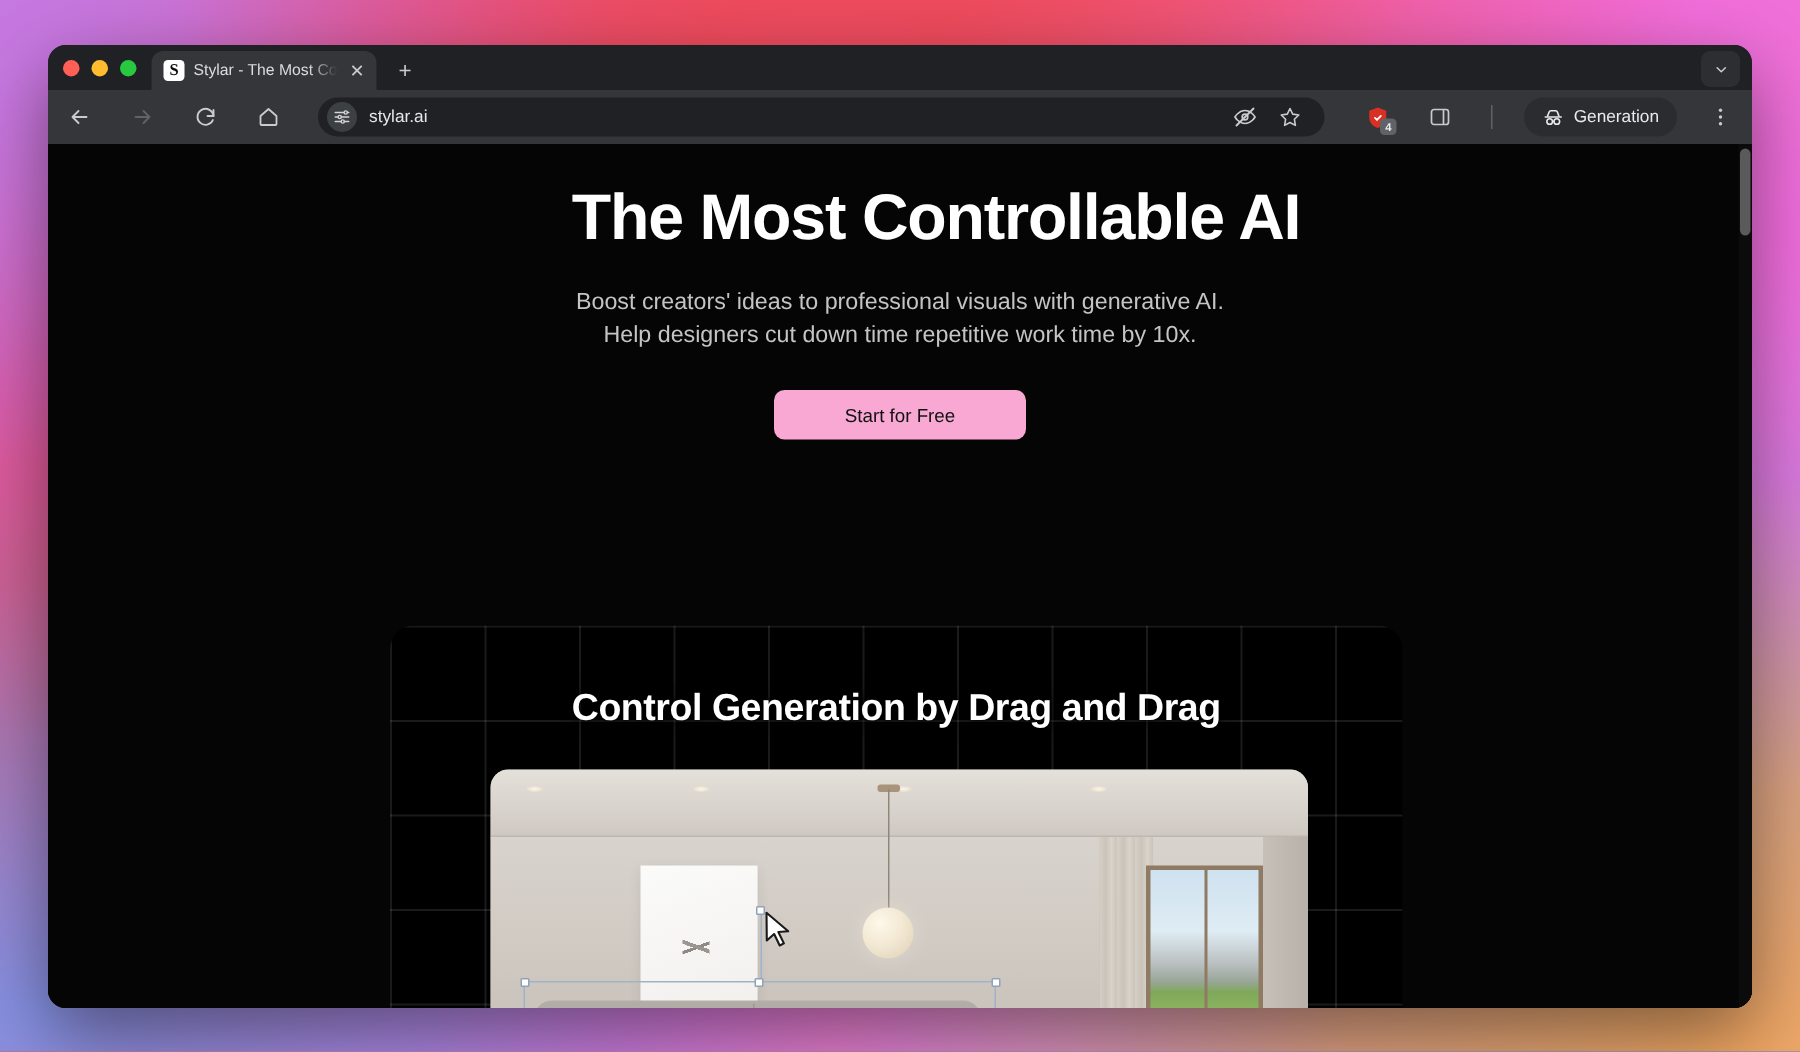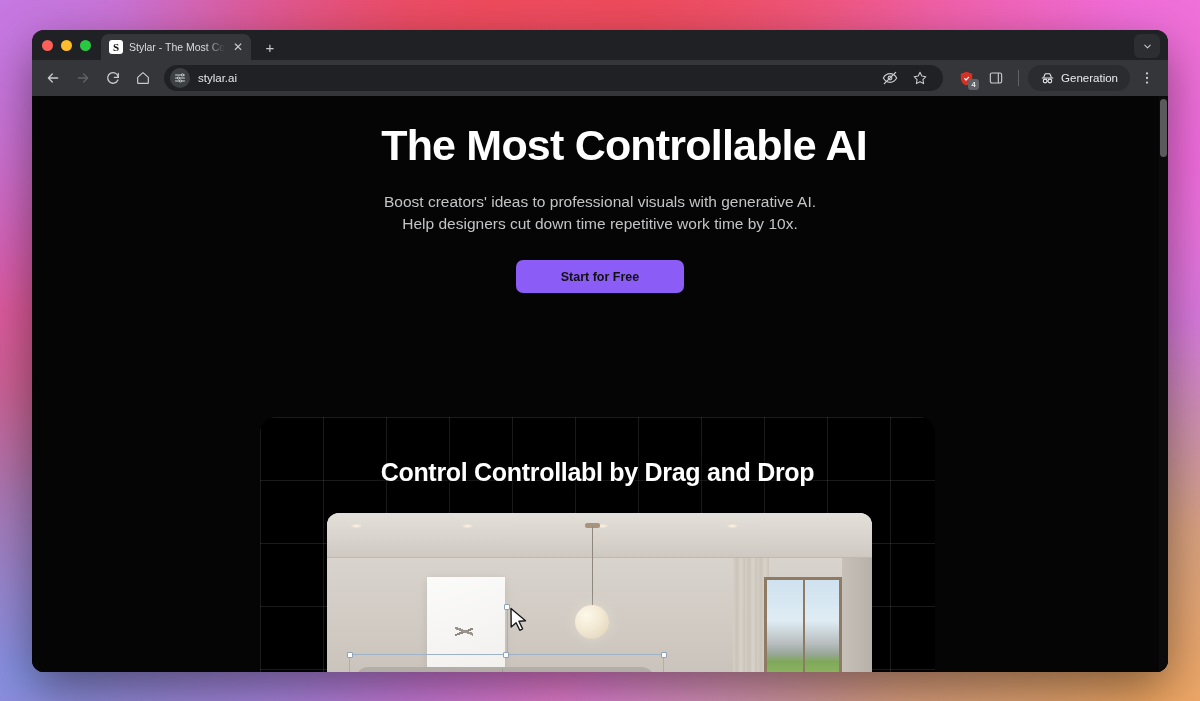--- a/index.html
+++ b/index.html
@@ -88,21 +88,21 @@
   }
   .tab-search {
     position: absolute; right: 8px; bottom: 2px;
     width: 26px; height: 24px; border-radius: 6px; background: #2d2e31;
     display: flex; align-items: center; justify-content: center;
   }
 
   
   .toolbar {
     height: 36px; background: #35363a;
-    display: flex; align-items: center; gap: 4px; padding: 0 8px;
+    display: flex; align-items: center; gap: 16px; padding: 0 8px;
   }
   .tb-btn {
     width: 26px; height: 26px; border-radius: 50%;
     display: flex; align-items: center; justify-content: center;
     color: #c9cbcf; flex: 0 0 auto;
   }
   .tb-btn.disabled { color: #5f6368; }
   .omnibox {
     flex: 1 1 auto; height: 26px; background: #202124;
     border-radius: 13px; margin: 0 6px 0 4px;
@@ -155,22 +155,22 @@
     letter-spacing: -0.8px;
     padding-left: 48px;
   }
   .hero h1 .l2 { display: block; }
   .hero p.sub {
     margin-top: 23px; color: #c3c4c6; font-size: 15.5px; line-height: 1.42;
     font-weight: 400;
   }
   .cta {
     margin: 25px auto 0; display: block; width: 168px; height: 33px;
-    background: #8b5cf6; color: #111; border: none; border-radius: 7px;
-    font-size: 12.5px; font-weight: 700; cursor: pointer;
+    background: #f9a8d4; color: #111; border: none; border-radius: 7px;
+    font-size: 12.5px; font-weight: 400; cursor: pointer;
     font-family: "Liberation Sans", sans-serif;
   }
 
   
   .feature-card {
     position: absolute; left: 228px; top: 321px;
     width: 675px; height: 330px;
     background:
       linear-gradient(to right, rgba(255,255,255,0.10) 1px, transparent 1px) 0 0 / 63px 63px,
       linear-gradient(to bottom, rgba(255,255,255,0.10) 1px, transparent 1px) 0 0 / 63px 63px,
@@ -427,21 +427,21 @@
           <span>The Most Controllable AI</span>
         </h1>
         <p class="sub">
           <span>Boost creators' ideas to professional visuals with generative AI.</span><br>
           <span>Help designers cut down time repetitive work time by 10x.</span>
         </p>
         <button class="cta">Start for Free</button>
       </div>
 
       <div class="feature-card">
-        <h2>Control Controllabl by Drag and Drop</h2>
+        <h2>Control Generation by Drag and Drag</h2>
 
         <div class="demo" title="Interior living room render with sofa selected by drag handles, pendant lamp, wall art, coffee table, sliding glass door to garden, and a corgi dog">
           <div class="room">
             <div class="ceiling"></div>
             <div class="ceiling-edge"></div>
             <div class="downlight" style="left:24px"></div>
             <div class="downlight" style="left:135px"></div>
             <div class="downlight" style="left:270px"></div>
             <div class="downlight" style="left:400px"></div>
 

